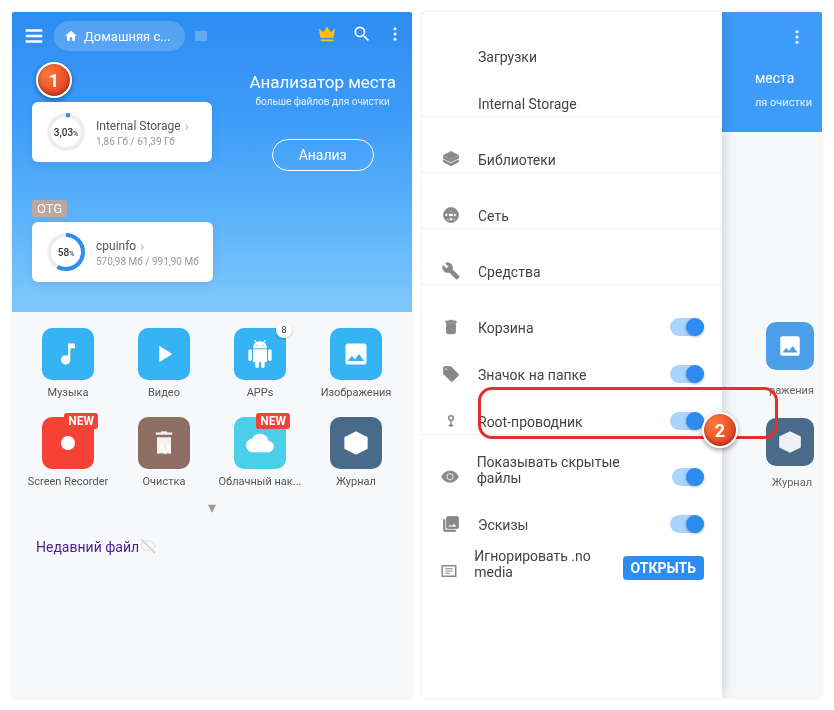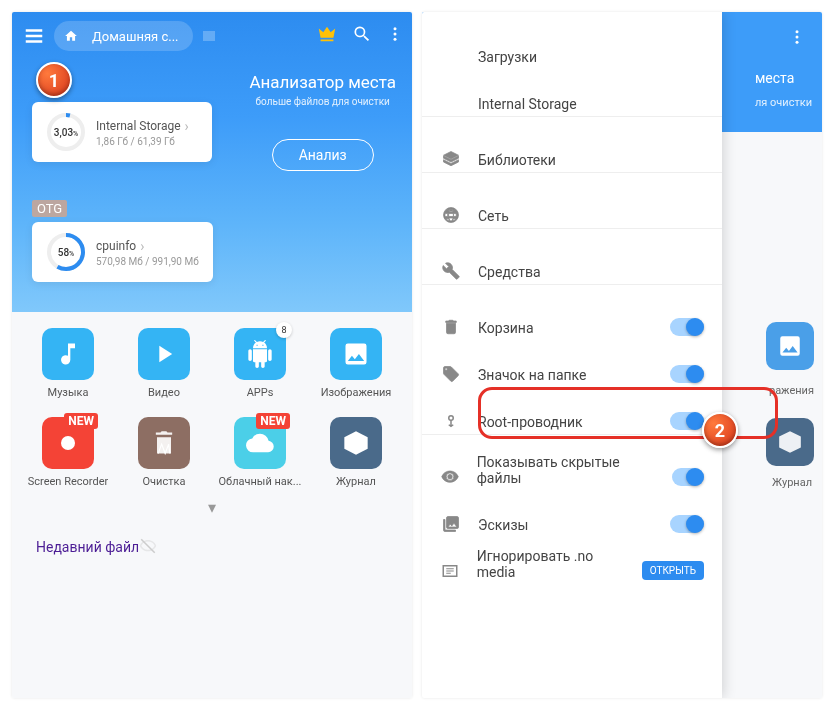--- a/index.html
+++ b/index.html
@@ -3,21 +3,21 @@
 <meta charset="utf-8">
 <style>
 *{margin:0;padding:0;box-sizing:border-box;font-family:-apple-system,Roboto,Arial,sans-serif}
 body{background:#fff;width:834px;height:710px;position:relative}
 .screens{display:flex;gap:10px;padding:12px}
 .phone{width:400px;height:686px;background:#fff;border-radius:2px;overflow:hidden;position:relative;box-shadow:0 0 3px rgba(0,0,0,0.1)}
 .phone-left .top-area{background:linear-gradient(180deg,#2d8cf0 0%,#3d9cf9 35%,#5db4fa 70%,#80c8fb 100%);height:300px;position:relative}
 .header{height:48px;display:flex;align-items:center;padding:0 8px;gap:6px}
 .hamburger{width:28px;height:28px;display:flex;align-items:center;justify-content:center;cursor:pointer}
 .hamburger svg{stroke:#fff}
-.breadcrumb-pill{background:rgba(255,255,255,0.18);border-radius:18px;height:30px;display:flex;align-items:center;padding:0 14px 0 10px;gap:14px;color:#fff;font-size:13px}
+.breadcrumb-pill{background:rgba(255,255,255,0.18);border-radius:18px;height:30px;display:flex;align-items:center;padding:0 14px 0 10px;gap:6px;color:#fff;font-size:13px}
 .breadcrumb-pill svg{fill:#fff}
 .small-sq{width:12px;height:10px;background:rgba(255,255,255,0.25);margin-left:4px}
 .header-right{margin-left:auto;display:flex;align-items:center;gap:14px}
 .crown svg{fill:#ffc107}
 .search-ic svg,.dots svg{fill:#fff}
 .analyzer-section{position:absolute;right:16px;top:60px;text-align:center;color:#fff}
 .analyzer-title{font-size:17px;font-weight:400;margin-bottom:4px}
 .analyzer-sub{font-size:10px;opacity:0.85;margin-bottom:32px}
 .analyze-btn{border:1.5px solid #fff;background:transparent;color:#fff;padding:7px 26px;border-radius:20px;font-size:14px;cursor:pointer}
 .storage-card{position:absolute;left:20px;background:#fff;border-radius:6px;padding:10px 14px;display:flex;align-items:center;gap:10px;box-shadow:0 2px 8px rgba(0,0,0,0.08);min-width:180px}
@@ -49,21 +49,21 @@
 .drawer{position:absolute;top:0;left:0;width:300px;height:100%;background:#fff;box-shadow:2px 0 12px rgba(0,0,0,0.15);z-index:5}
 .drawer-list{padding-top:6px}
 .drawer-item{height:47px;display:flex;align-items:flex-end;padding:0 18px;gap:16px;font-size:14px;color:#444;cursor:pointer}
 .drawer-item .icon-slot{width:22px;display:flex;align-items:center;justify-content:center;color:#888}
 .drawer-item .icon-slot svg{fill:#888;stroke:#888}
 .divider{height:1px;background:#eee;margin:4px 0}
 .toggle{margin-left:auto;width:34px;height:18px;border-radius:10px;position:relative;background:#ccc}
 .toggle.on{background:#a8d4ff}
 .toggle::after{content:"";position:absolute;width:18px;height:18px;border-radius:50%;background:#fff;top:0;left:0;box-shadow:0 1px 3px rgba(0,0,0,0.3)}
 .toggle.on::after{background:#2d8cf0;left:auto;right:0}
-.open-btn{margin-left:auto;background:#2d8cf0;color:#fff;font-size:10px;padding:4px 8px;border-radius:4px;font-weight:400}
+.open-btn{margin-left:auto;background:#2d8cf0;color:#fff;font-size:14px;padding:4px 8px;border-radius:4px;font-weight:700}
 .highlight-box{position:absolute;border:3.5px solid #e53027;border-radius:14px;pointer-events:none;z-index:20}
 .hi1{left:56px;top:375px;width:300px;height:52px}
 .marker{position:absolute;width:36px;height:36px;border-radius:50%;background:radial-gradient(circle at 30% 30%,#ff7a3c,#d6341a);border:2px solid #fff;box-shadow:0 2px 5px rgba(0,0,0,0.4),inset 0 -2px 4px rgba(0,0,0,0.3);display:flex;align-items:center;justify-content:center;color:#fff;font-weight:bold;font-size:18px;z-index:30}
 .m1{left:24px;top:50px}
 .m2{left:280px;top:400px}
 .back-icons{position:absolute;right:8px;top:310px;display:flex;flex-direction:column;gap:48px;z-index:1}
 .back-ic{width:48px;height:48px;border-radius:10px;background:#4a9fe8;display:flex;align-items:center;justify-content:center}
 .back-label{position:absolute;font-size:11px;color:#666}
 .bl1{right:8px;top:372px}
 .bl2{right:10px;top:464px}

